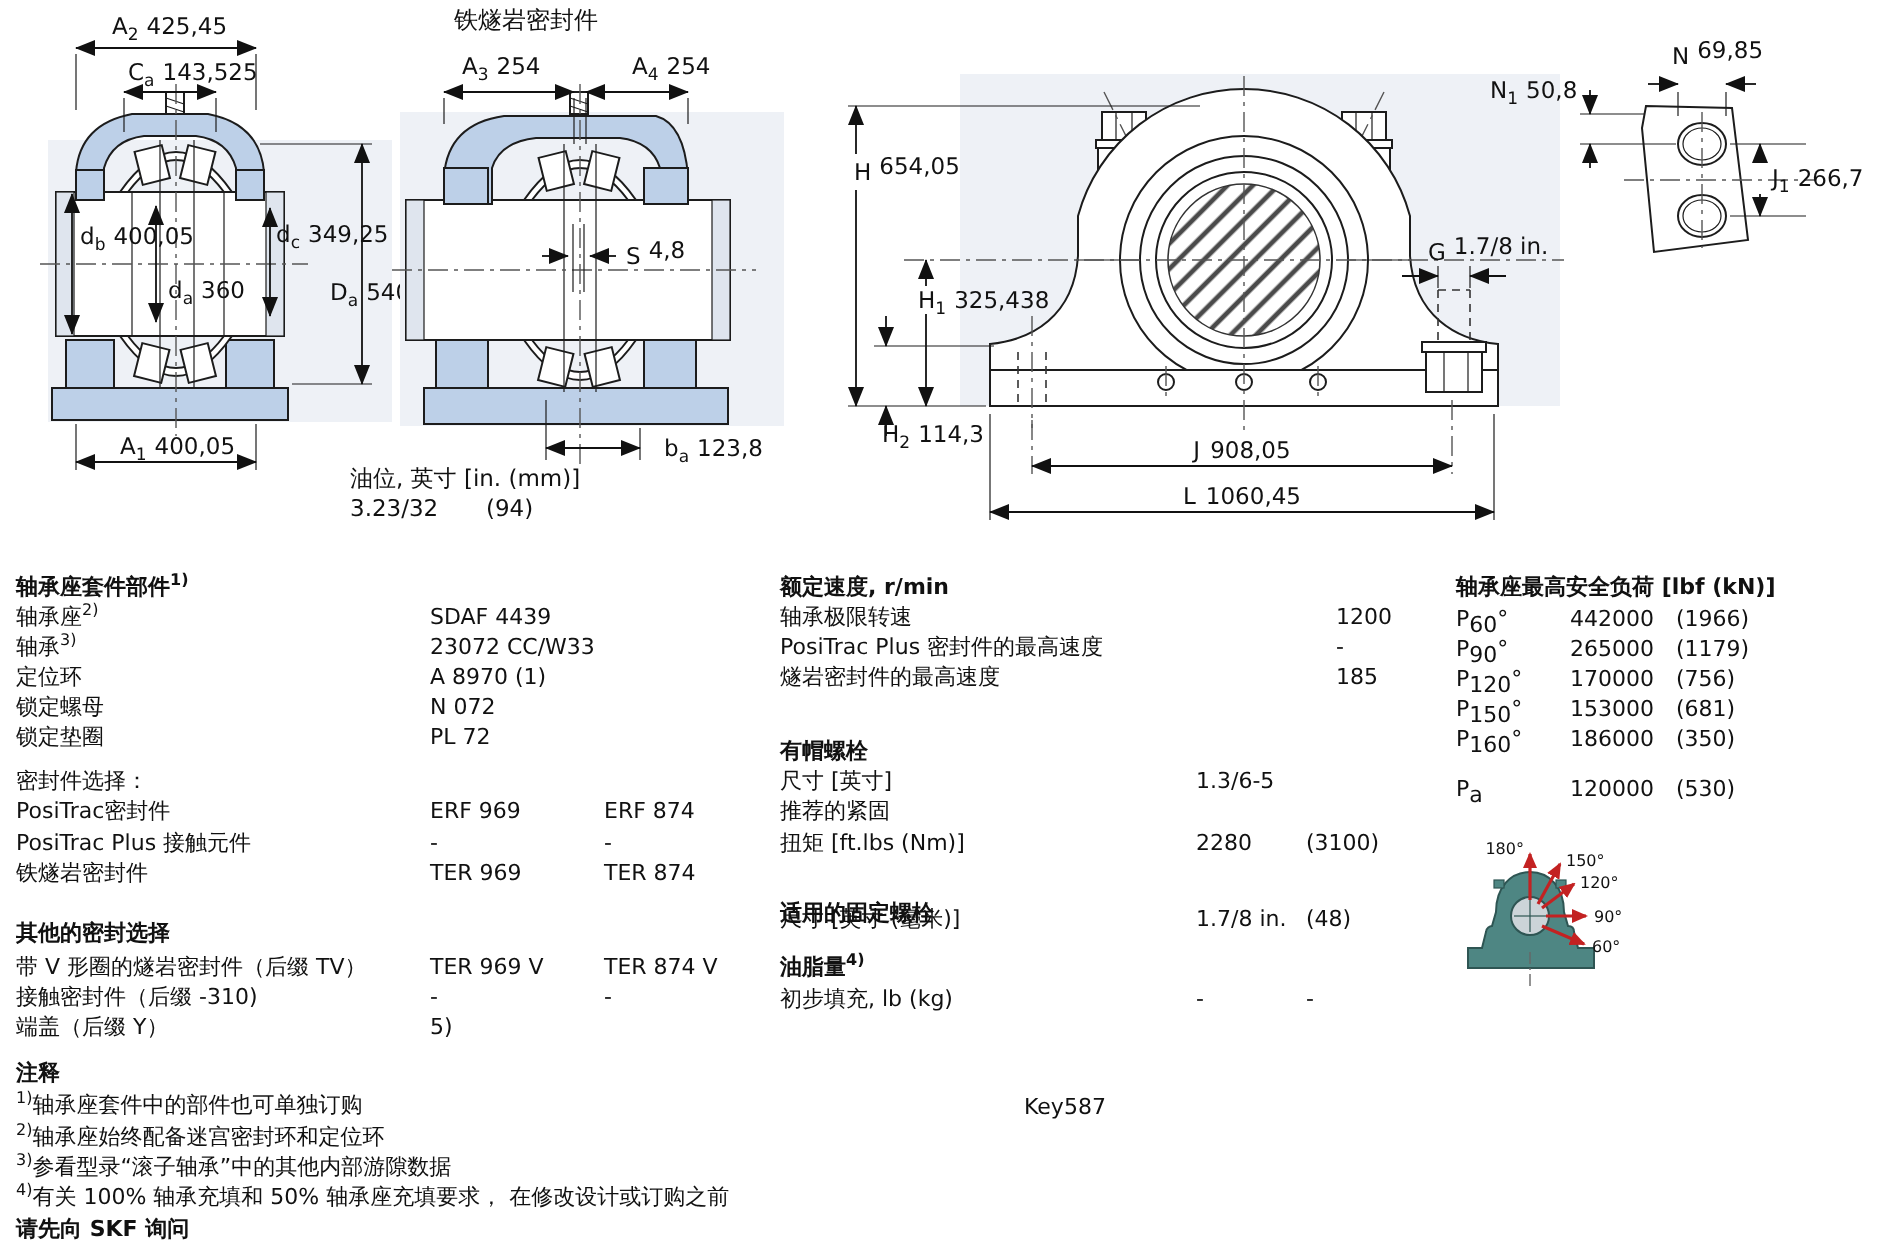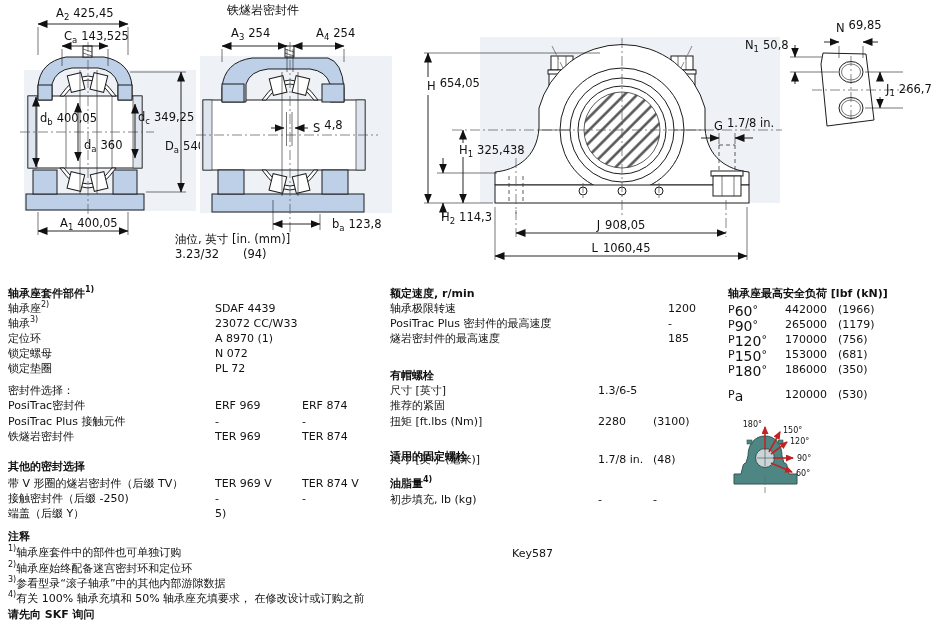--- a/index.html
+++ b/index.html
@@ -13,21 +13,21 @@
   .fillb{fill:#bdd0e8;stroke:#1c1c1c;stroke-width:1}
   .shade{fill:#dfe5ee;stroke:#1c1c1c;stroke-width:.6}
   .bdrop{fill:#eef1f6}
   .thin{stroke:#1c1c1c;stroke-width:.6;fill:none}
   .cl{stroke:#555;stroke-width:.7;fill:none;stroke-dasharray:10 3 2 3}
   .hid{stroke:#333;stroke-width:.8;fill:none;stroke-dasharray:4 3}
   .dl{stroke:#111;stroke-width:.9;fill:none}
   .sp{position:absolute;font-size:11px;line-height:14px;white-space:nowrap}
   .b{font-weight:bold}
   .sp sup{font-size:8px;line-height:0}
-  .sp sub{font-size:14px;line-height:0}
+  .sp sub{font-size:11px;line-height:0}
   .v{position:absolute;top:0}
   #drawings{position:absolute;left:0;top:0}
   #angles{position:absolute;left:731px;top:414px}
 </style>
 </head>
 <body>
 
 <svg id="drawings" width="940" height="275" viewBox="0 0 940 275">
   <defs>
     <marker id="ma" markerUnits="userSpaceOnUse" markerWidth="10" markerHeight="8" refX="9.5" refY="4" orient="auto-start-reverse">
@@ -268,21 +268,21 @@
   <div class="sp" style="left:8px;top:347px"><span>锁定螺母</span><span class="v" style="left:207px">N 072</span></div>
   <div class="sp" style="left:8px;top:362px"><span>锁定垫圈</span><span class="v" style="left:207px">PL 72</span></div>
 
   <div class="sp" style="left:8px;top:384px">密封件选择：</div>
   <div class="sp" style="left:8px;top:399px"><span>PosiTrac密封件</span><span class="v" style="left:207px">ERF 969</span><span class="v" style="left:294px">ERF 874</span></div>
   <div class="sp" style="left:8px;top:415px"><span>PosiTrac Plus 接触元件</span><span class="v" style="left:207px">-</span><span class="v" style="left:294px">-</span></div>
   <div class="sp" style="left:8px;top:430px"><span>铁燧岩密封件</span><span class="v" style="left:207px">TER 969</span><span class="v" style="left:294px">TER 874</span></div>
 
   <div class="sp b" style="left:8px;top:460px">其他的密封选择</div>
   <div class="sp" style="left:8px;top:477px"><span>带 V 形圈的燧岩密封件（后缀 TV）</span><span class="v" style="left:207px">TER 969 V</span><span class="v" style="left:294px">TER 874 V</span></div>
-  <div class="sp" style="left:8px;top:492px"><span>接触密封件（后缀 -250)</span><span class="v" style="left:207px">-</span><span class="v" style="left:294px">-</span></div>
+  <div class="sp" style="left:8px;top:492px"><span>接触密封件（后缀 -310)</span><span class="v" style="left:207px">-</span><span class="v" style="left:294px">-</span></div>
   <div class="sp" style="left:8px;top:507px"><span>端盖（后缀 Y）</span><span class="v" style="left:207px">5)</span><span class="v" style="left:294px"></span></div>
 </div>
 
 <div>
   <div class="sp b" style="left:390px;top:287px">额定速度, r/min</div>
   <div class="sp" style="left:390px;top:302px"><span>轴承极限转速</span><span class="v" style="left:278px">1200</span></div>
   <div class="sp" style="left:390px;top:317px"><span>PosiTrac Plus 密封件的最高速度</span><span class="v" style="left:278px">-</span></div>
   <div class="sp" style="left:390px;top:332px"><span>燧岩密封件的最高速度</span><span class="v" style="left:278px">185</span></div>
 
   <div class="sp b" style="left:390px;top:369px">有帽螺栓</div>
@@ -296,21 +296,21 @@
   <div class="sp b" style="left:390px;top:477px"><span>油脂量</span><sup>4)</sup></div>
   <div class="sp" style="left:390px;top:493px"><span>初步填充, lb (kg)</span><span class="v" style="left:208px">-</span><span class="v" style="left:263px">-</span></div>
 </div>
 
 <div>
   <div class="sp b" style="left:728px;top:287px">轴承座最高安全负荷 [lbf (kN)]</div>
   <div class="sp" style="left:728px;top:303px"><span>P</span><sub>60</sub><span>°</span><span class="v" style="left:57px">442000</span><span class="v" style="left:110px">(1966)</span></div>
   <div class="sp" style="left:728px;top:318px"><span>P</span><sub>90</sub><span>°</span><span class="v" style="left:57px">265000</span><span class="v" style="left:110px">(1179)</span></div>
   <div class="sp" style="left:728px;top:333px"><span>P</span><sub>120</sub><span>°</span><span class="v" style="left:57px">170000</span><span class="v" style="left:110px">(756)</span></div>
   <div class="sp" style="left:728px;top:348px"><span>P</span><sub>150</sub><span>°</span><span class="v" style="left:57px">153000</span><span class="v" style="left:110px">(681)</span></div>
-  <div class="sp" style="left:728px;top:363px"><span>P</span><sub>180</sub><span>°</span><span class="v" style="left:57px">186000</span><span class="v" style="left:110px">(350)</span></div>
+  <div class="sp" style="left:728px;top:363px"><span>P</span><sub>160</sub><span>°</span><span class="v" style="left:57px">186000</span><span class="v" style="left:110px">(350)</span></div>
   <div class="sp" style="left:728px;top:388px"><span>P</span><sub>a</sub><span></span><span class="v" style="left:57px">120000</span><span class="v" style="left:110px">(530)</span></div>
 </div>
 
 <svg id="angles" width="112" height="84" viewBox="0 0 112 84">
   <defs>
     <marker id="mr" markerUnits="userSpaceOnUse" markerWidth="8" markerHeight="7" refX="7" refY="3.5" orient="auto">
       <path d="M0,0 L8,3.5 L0,7 Z" fill="#c32222"></path>
     </marker>
   </defs>
   <path d="M3,70 L3,60 L10,60 L12,52 C12,50 14,49 15,49 L17,42 C17,30 24,22 34,22 C44,22 51,30 51,42 L53,49 C55,49 56,50 56,52 L58,60 L66,60 L66,70 Z" fill="#4e8683" stroke="#2e5553" stroke-width="1"></path>

